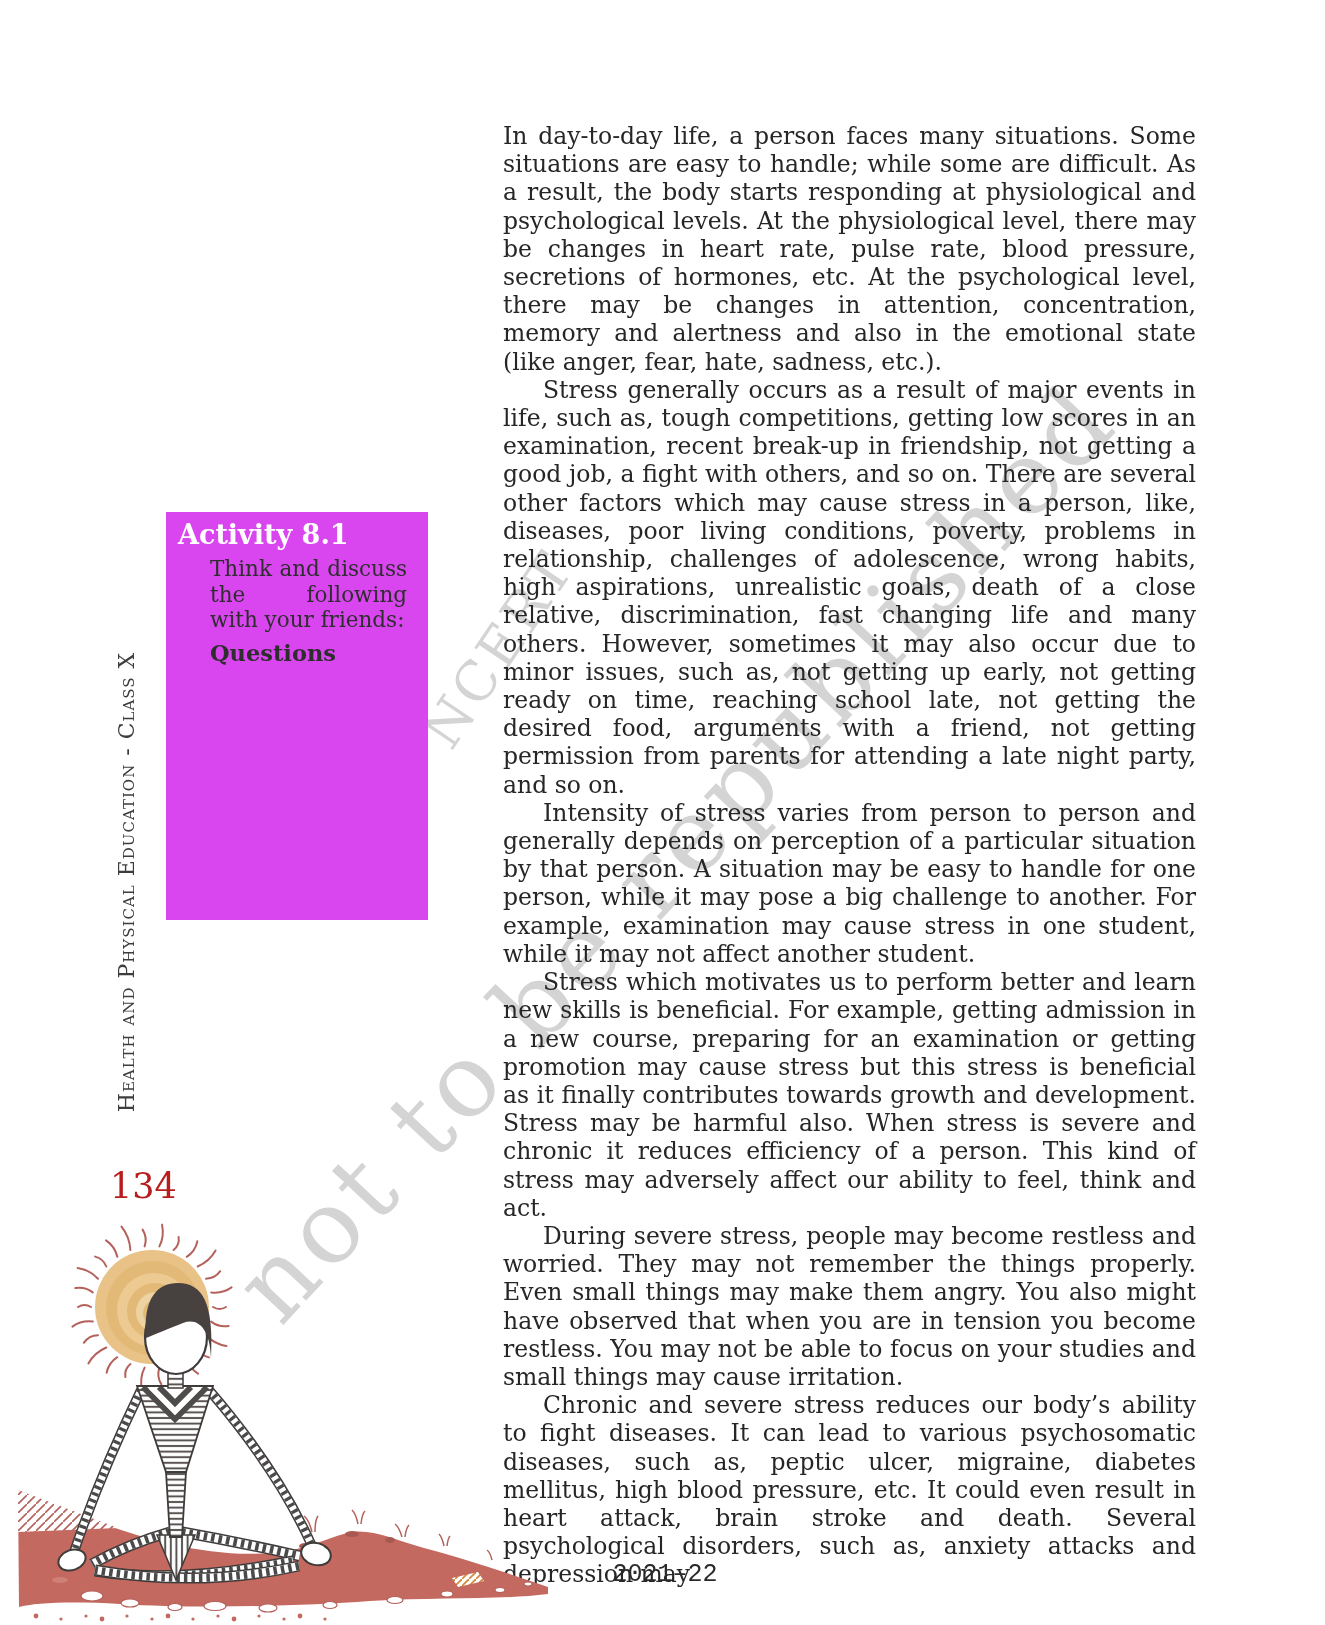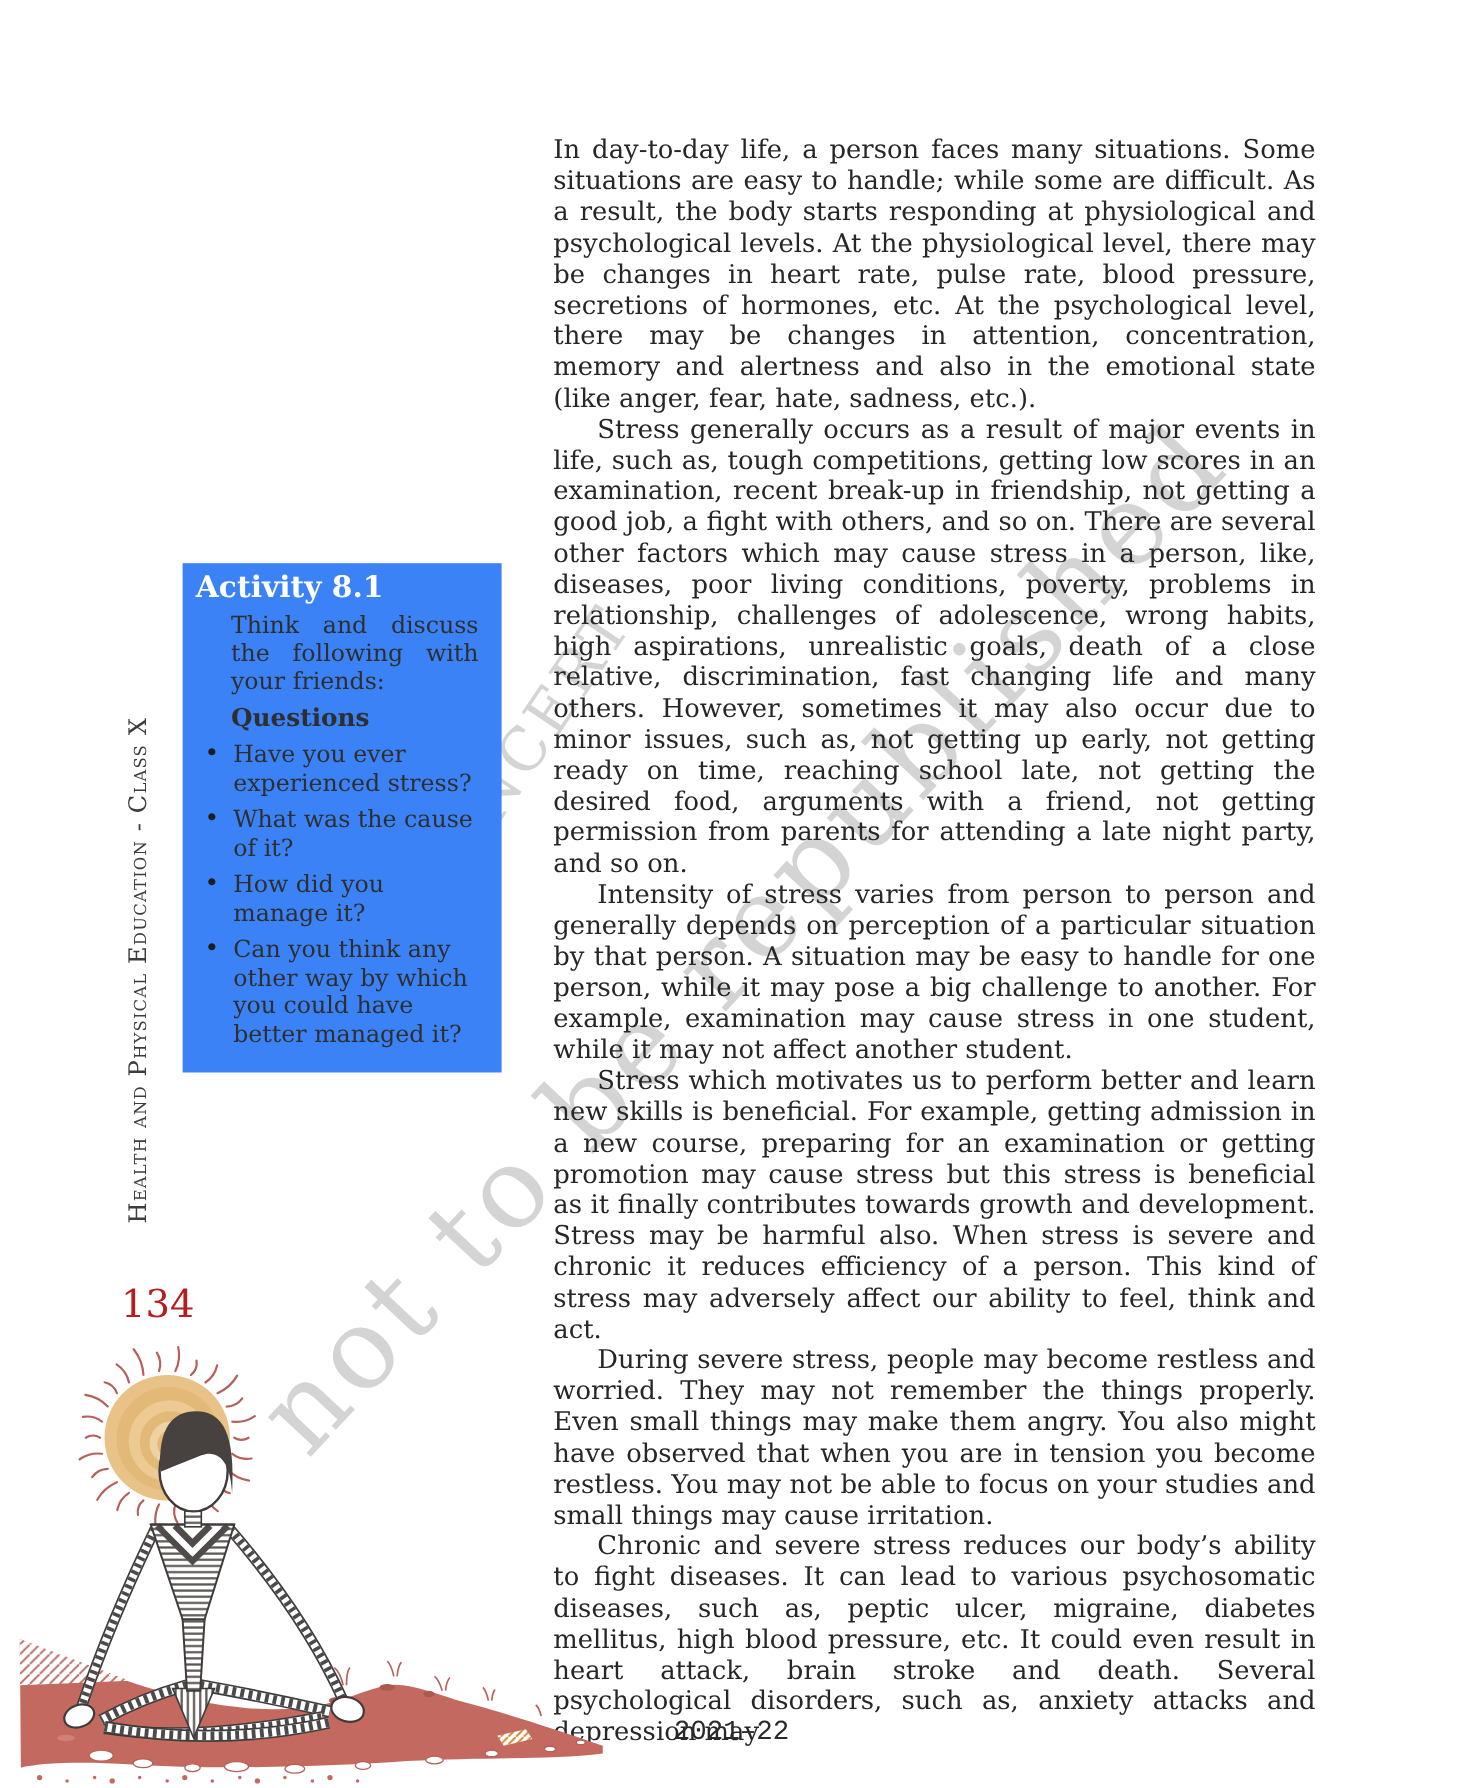--- a/index.html
+++ b/index.html
@@ -18,22 +18,22 @@
        transform:rotate(-47deg);}
   
   .main-text{
     position:absolute;left:463px;top:122px;width:693px;z-index:1;
     font-size:23.5px;line-height:28.2px;text-align:justify;margin-left:40px;
   }
   .main-text p{margin:0;}
   .main-text p.indent{text-indent:40px;}
   
   .activity-box{
-    position:absolute;left:166px;top:512px;width:290px;min-height:408px;
-    box-sizing:border-box;background:#3b82f6;z-index:1;
+    position:absolute;left:166px;top:512px;width:262px;min-height:408px;
+    box-sizing:border-box;background:#d946ef;z-index:1;
     padding:6px 18px 14px 12px;
     font-size:21.5px;line-height:25.5px;color:#2e2e2e;
   }
   .activity-title{
     margin:2px 0 6px 0;color:#ffffff;font-weight:bold;font-size:27px;line-height:30px;
   }
   .activity-intro{margin:0 3px 8px 32px;text-align:justify;}
   .questions-heading{margin:2px 0 8px 32px;font-size:22.5px;font-weight:bold;}
   .questions-list{margin:0;padding:0 0 0 8px;list-style:none;}
   .questions-list li{position:relative;padding-left:26px;margin-bottom:8px;}
@@ -63,26 +63,20 @@
 <div class="wm wm2">not to be republished</div>
 
 <div class="vertical-text">Health and Physical Education - Class X</div>
 
 <div class="page-number">134</div>
 
 <aside class="activity-box">
   <h3 class="activity-title">Activity 8.1</h3>
   <p class="activity-intro">Think and discuss the following with your friends:</p>
   <h4 class="questions-heading">Questions</h4>
-  <ul class="questions-list">
-    <li>Have you ever experienced stress?</li>
-    <li>What was the cause of it?</li>
-    <li>How did you manage it?</li>
-    <li>Can you think any other way by which you could have better managed it?</li>
-  </ul>
 </aside>
 
 <main class="main-text">
   <p>In day-to-day life, a person faces many situations. Some situations are easy to handle; while some are difficult. As a result, the body starts responding at physiological and psychological levels. At the physiological level, there may be changes in heart rate, pulse rate, blood pressure, secretions of hormones, etc. At the psychological level, there may be changes in attention, concentration, memory and alertness and also in the emotional state (like anger, fear, hate, sadness, etc.).</p>
   <p class="indent">Stress generally occurs as a result of major events in life, such as, tough competitions, getting low scores in an examination, recent break-up in friendship, not getting a good job, a fight with others, and so on. There are several other factors which may cause stress in a person, like, diseases, poor living conditions, poverty, problems in relationship, challenges of adolescence, wrong habits, high aspirations, unrealistic goals, death of a close relative, discrimination, fast changing life and many others. However, sometimes it may also occur due to minor issues, such as, not getting up early, not getting ready on time, reaching school late, not getting the desired food, arguments with a friend, not getting permission from parents for attending a late night party, and so on.</p>
   <p class="indent">Intensity of stress varies from person to person and generally depends on perception of a particular situation by that person. A situation may be easy to handle for one person, while it may pose a big challenge to another. For example, examination may cause stress in one student, while it may not affect another student.</p>
   <p class="indent">Stress which motivates us to perform better and learn new skills is beneficial. For example, getting admission in a new course, preparing for an examination or getting promotion may cause stress but this stress is beneficial as it finally contributes towards growth and development. Stress may be harmful also. When stress is severe and chronic it reduces efficiency of a person. This kind of stress may adversely affect our ability to feel, think and act.</p>
   <p class="indent">During severe stress, people may become restless and worried. They may not remember the things properly. Even small things may make them angry. You also might have observed that when you are in tension you become restless. You may not be able to focus on your studies and small things may cause irritation.</p>
   <p class="indent">Chronic and severe stress reduces our body’s ability to fight diseases. It can lead to various psychosomatic diseases, such as, peptic ulcer, migraine, diabetes mellitus, high blood pressure, etc. It could even result in heart attack, brain stroke and death. Several psychological disorders, such as, anxiety attacks and depression may</p>
 </main>

